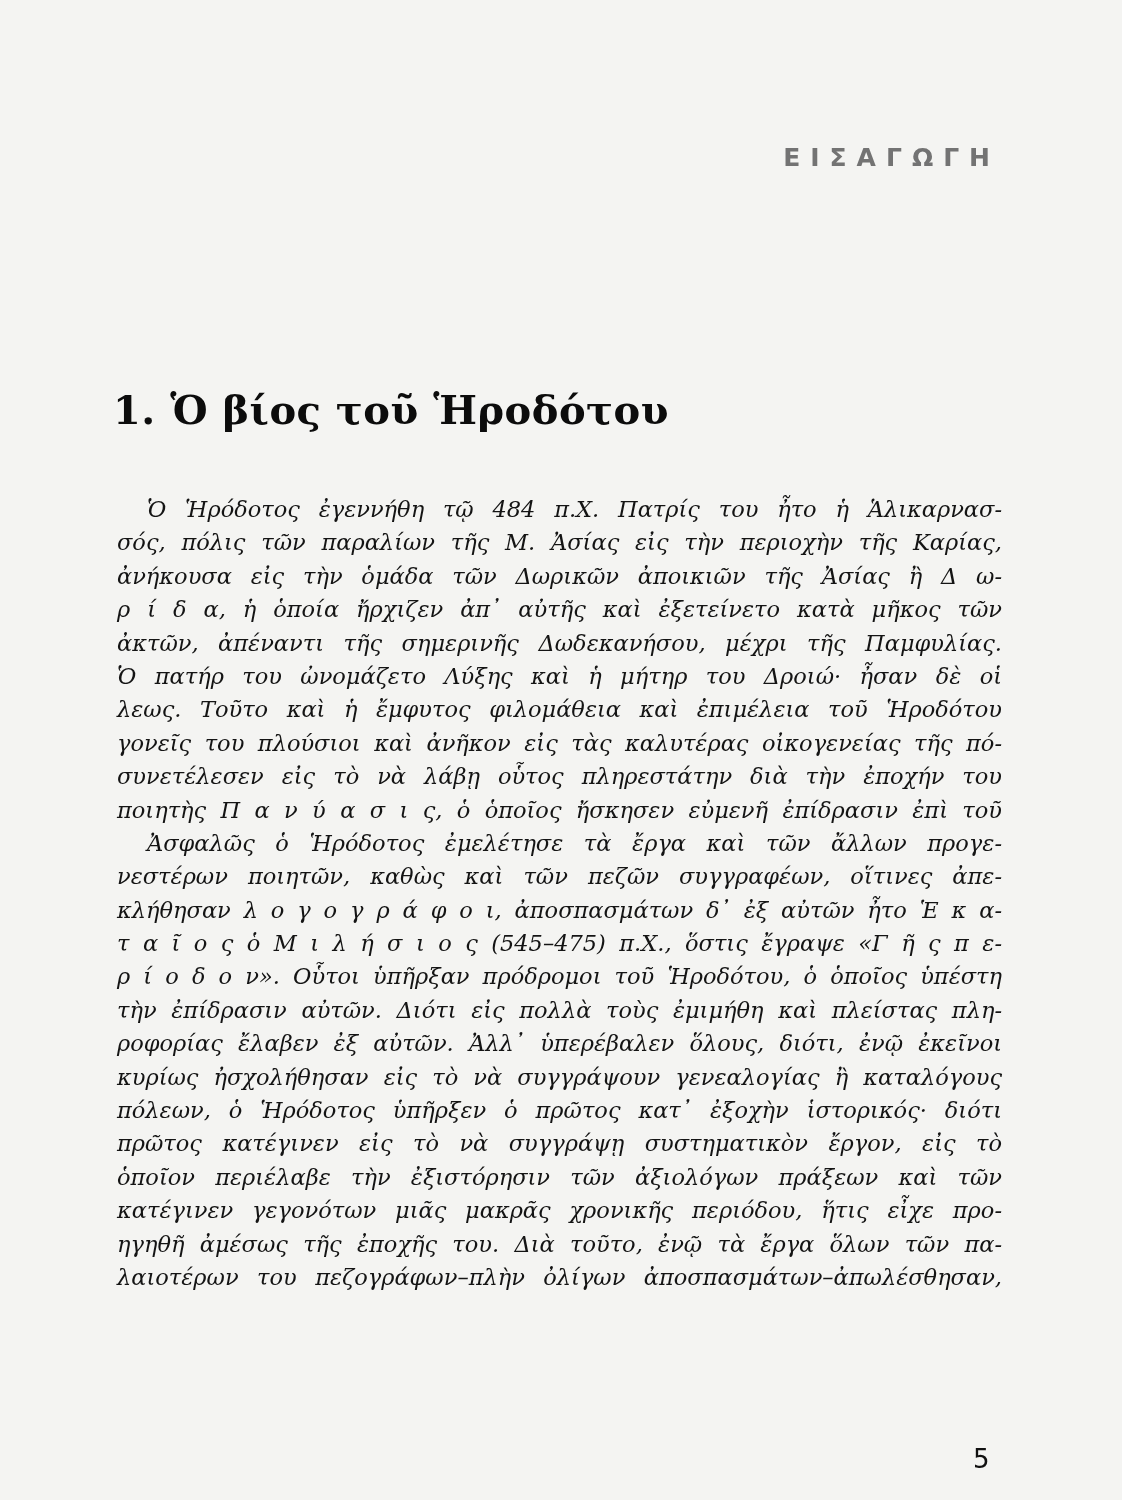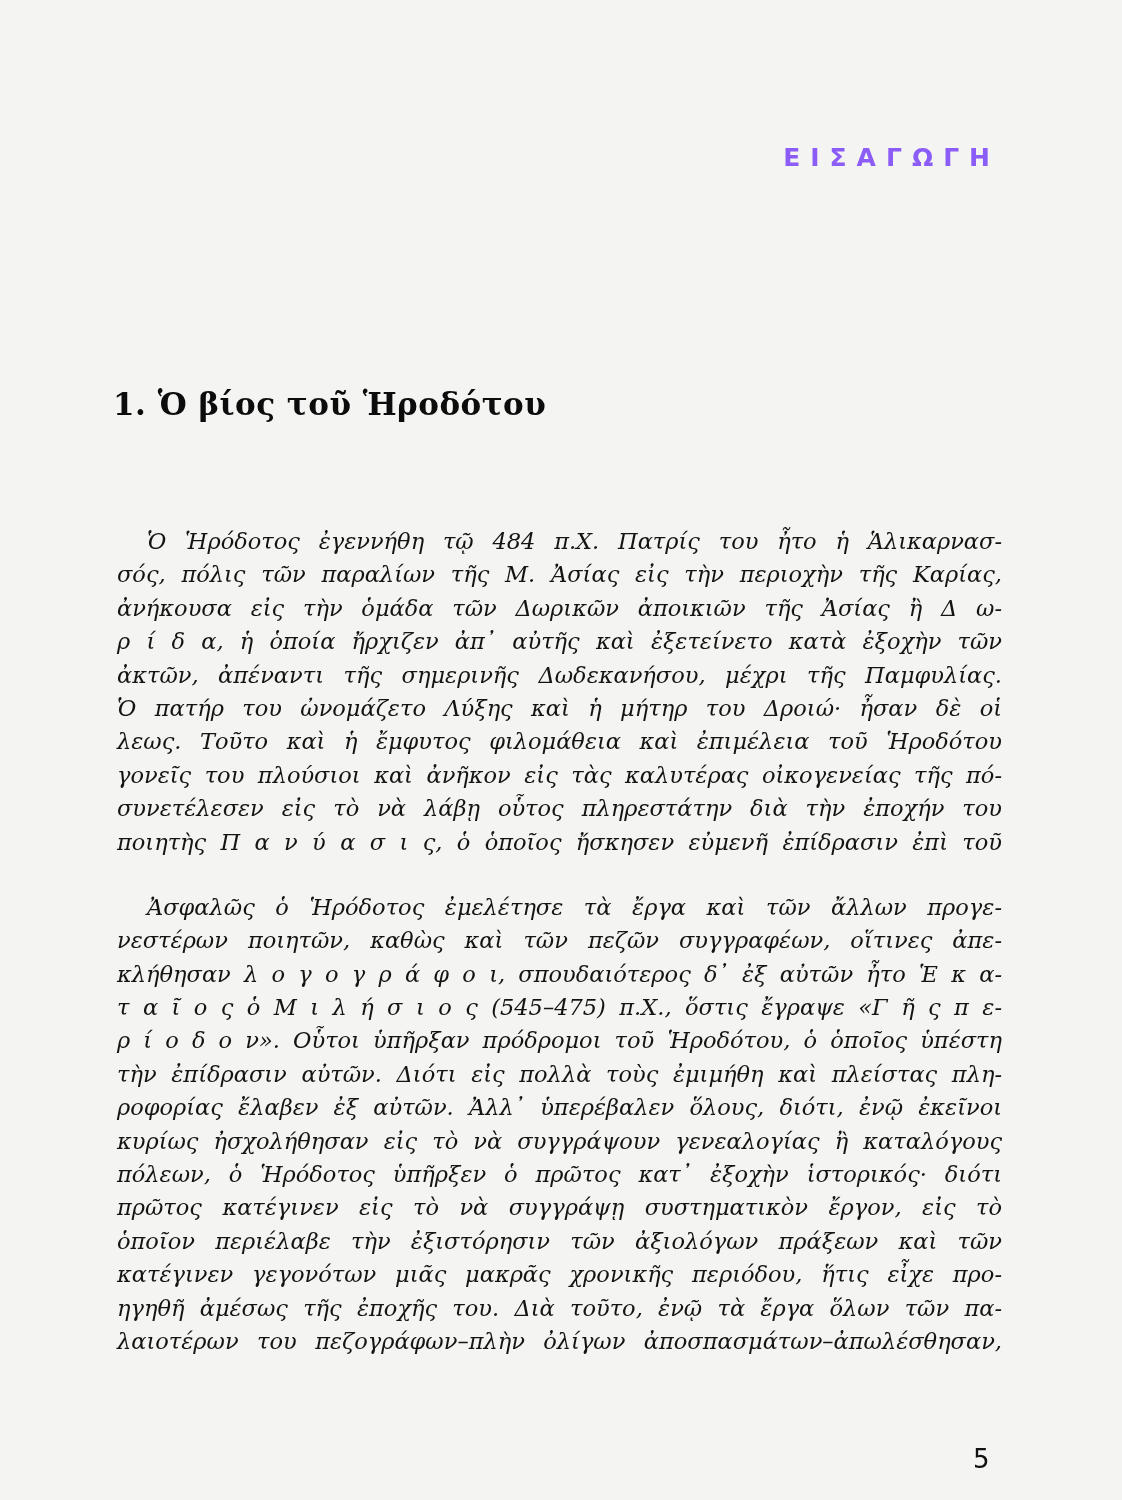--- a/index.html
+++ b/index.html
@@ -11,28 +11,28 @@
       color: #111;
     }
     .page { position: absolute; inset: 0; }
     .chapter-title {
       position: absolute;
       right: 122px; top: 143px;
       font-family: "DejaVu Sans", sans-serif;
       font-weight: bold;
       font-size: 25px;
       letter-spacing: 10px;
-      color: #8b5cf6;
+      color: #737373;
     }
     .section-heading {
       position: absolute;
       left: 113px; top: 386px;
       font-family: "DejaVu Serif", serif;
       font-weight: bold;
-      font-size: 31px;
+      font-size: 40px;
       letter-spacing: 0.5px;
       color: #0c0c0c;
       margin: 0;
     }
     .body-text {
       position: absolute;
       left: 117px; top: 493px;
       width: 885px;
       font-family: "DejaVu Serif", serif;
       font-style: italic;
@@ -42,53 +42,53 @@
     }
     .line {
       display: block;
       text-align: justify;
       text-align-last: justify;
       white-space: nowrap;
       height: 33.4px;
       overflow: visible;
     }
     .line.last { text-align-last: left; }
-    .line.indent { padding-left: 30px; margin-top: 32px; }
+    .line.indent { padding-left: 30px; }
     .page-number {
       position: absolute;
       left: 973px; top: 1444px;
       font-family: "DejaVu Sans", sans-serif;
       font-size: 26px;
       color: #111;
     }
   </style>
 </head>
 <body>
 
 <div class="page">
   <div class="chapter-title">ΕΙΣΑΓΩΓΗ</div>
   <h2 class="section-heading">1. Ὁ βίος τοῦ Ἡροδότου</h2>
 
   <div class="body-text">
     <div>
       <span class="line indent">Ὁ Ἡρόδοτος ἐγεννήθη τῷ 484 π.Χ. Πατρίς του ἦτο ἡ Ἁλικαρνασ-</span>
       <span class="line">σός, πόλις τῶν παραλίων τῆς Μ. Ἀσίας εἰς τὴν περιοχὴν τῆς Καρίας,</span>
       <span class="line">ἀνήκουσα εἰς τὴν ὁμάδα τῶν Δωρικῶν ἀποικιῶν τῆς Ἀσίας ἢ Δ ω-</span>
-      <span class="line">ρ ί δ α, ἡ ὁποία ἤρχιζεν ἀπ᾿ αὐτῆς καὶ ἐξετείνετο κατὰ ἐξοχὴν τῶν</span>
+      <span class="line">ρ ί δ α, ἡ ὁποία ἤρχιζεν ἀπ᾿ αὐτῆς καὶ ἐξετείνετο κατὰ μῆκος τῶν</span>
       <span class="line">ἀκτῶν, ἀπέναντι τῆς σημερινῆς Δωδεκανήσου, μέχρι τῆς Παμφυλίας.</span>
       <span class="line">Ὁ πατήρ του ὠνομάζετο Λύξης καὶ ἡ μήτηρ του Δροιώ· ἦσαν δὲ οἱ</span>
       <span class="line">λεως. Τοῦτο καὶ ἡ ἔμφυτος φιλομάθεια καὶ ἐπιμέλεια τοῦ Ἡροδότου</span>
       <span class="line">γονεῖς του πλούσιοι καὶ ἀνῆκον εἰς τὰς καλυτέρας οἰκογενείας τῆς πό-</span>
       <span class="line">συνετέλεσεν εἰς τὸ νὰ λάβῃ οὗτος πληρεστάτην διὰ τὴν ἐποχήν του</span>
       <span class="line">ποιητὴς Π α ν ύ α σ ι ς, ὁ ὁποῖος ἤσκησεν εὐμενῆ ἐπίδρασιν ἐπὶ τοῦ</span>
     </div>
     <div>
       <span class="line indent">Ἀσφαλῶς ὁ Ἡρόδοτος ἐμελέτησε τὰ ἔργα καὶ τῶν ἄλλων προγε-</span>
       <span class="line">νεστέρων ποιητῶν, καθὼς καὶ τῶν πεζῶν συγγραφέων, οἵτινες ἀπε-</span>
-      <span class="line">κλήθησαν λ ο γ ο γ ρ ά φ ο ι, σπουδαιότερος δ᾿ ἐξ αὐτῶν ἦτο Ἑ κ α-</span>
+      <span class="line">κλήθησαν λ ο γ ο γ ρ ά φ ο ι, ἀποσπασμάτων δ᾿ ἐξ αὐτῶν ἦτο Ἑ κ α-</span>
       <span class="line">τ α ῖ ο ς ὁ Μ ι λ ή σ ι ο ς (545–475) π.Χ., ὅστις ἔγραψε «Γ ῆ ς π ε-</span>
       <span class="line">ρ ί ο δ ο ν». Οὗτοι ὑπῆρξαν πρόδρομοι τοῦ Ἡροδότου, ὁ ὁποῖος ὑπέστη</span>
       <span class="line">τὴν ἐπίδρασιν αὐτῶν. Διότι εἰς πολλὰ τοὺς ἐμιμήθη καὶ πλείστας πλη-</span>
       <span class="line">ροφορίας ἔλαβεν ἐξ αὐτῶν. Ἀλλ᾿ ὑπερέβαλεν ὅλους, διότι, ἐνῷ ἐκεῖνοι</span>
       <span class="line">κυρίως ἠσχολήθησαν εἰς τὸ νὰ συγγράψουν γενεαλογίας ἢ καταλόγους</span>
       <span class="line">πόλεων, ὁ Ἡρόδοτος ὑπῆρξεν ὁ πρῶτος κατ᾿ ἐξοχὴν ἱστορικός· διότι</span>
       <span class="line">πρῶτος κατέγινεν εἰς τὸ νὰ συγγράψῃ συστηματικὸν ἔργον, εἰς τὸ</span>
       <span class="line">ὁποῖον περιέλαβε τὴν ἐξιστόρησιν τῶν ἀξιολόγων πράξεων καὶ τῶν</span>
       <span class="line">κατέγινεν γεγονότων μιᾶς μακρᾶς χρονικῆς περιόδου, ἥτις εἶχε προ-</span>
       <span class="line">ηγηθῆ ἀμέσως τῆς ἐποχῆς του. Διὰ τοῦτο, ἐνῷ τὰ ἔργα ὅλων τῶν πα-</span>

